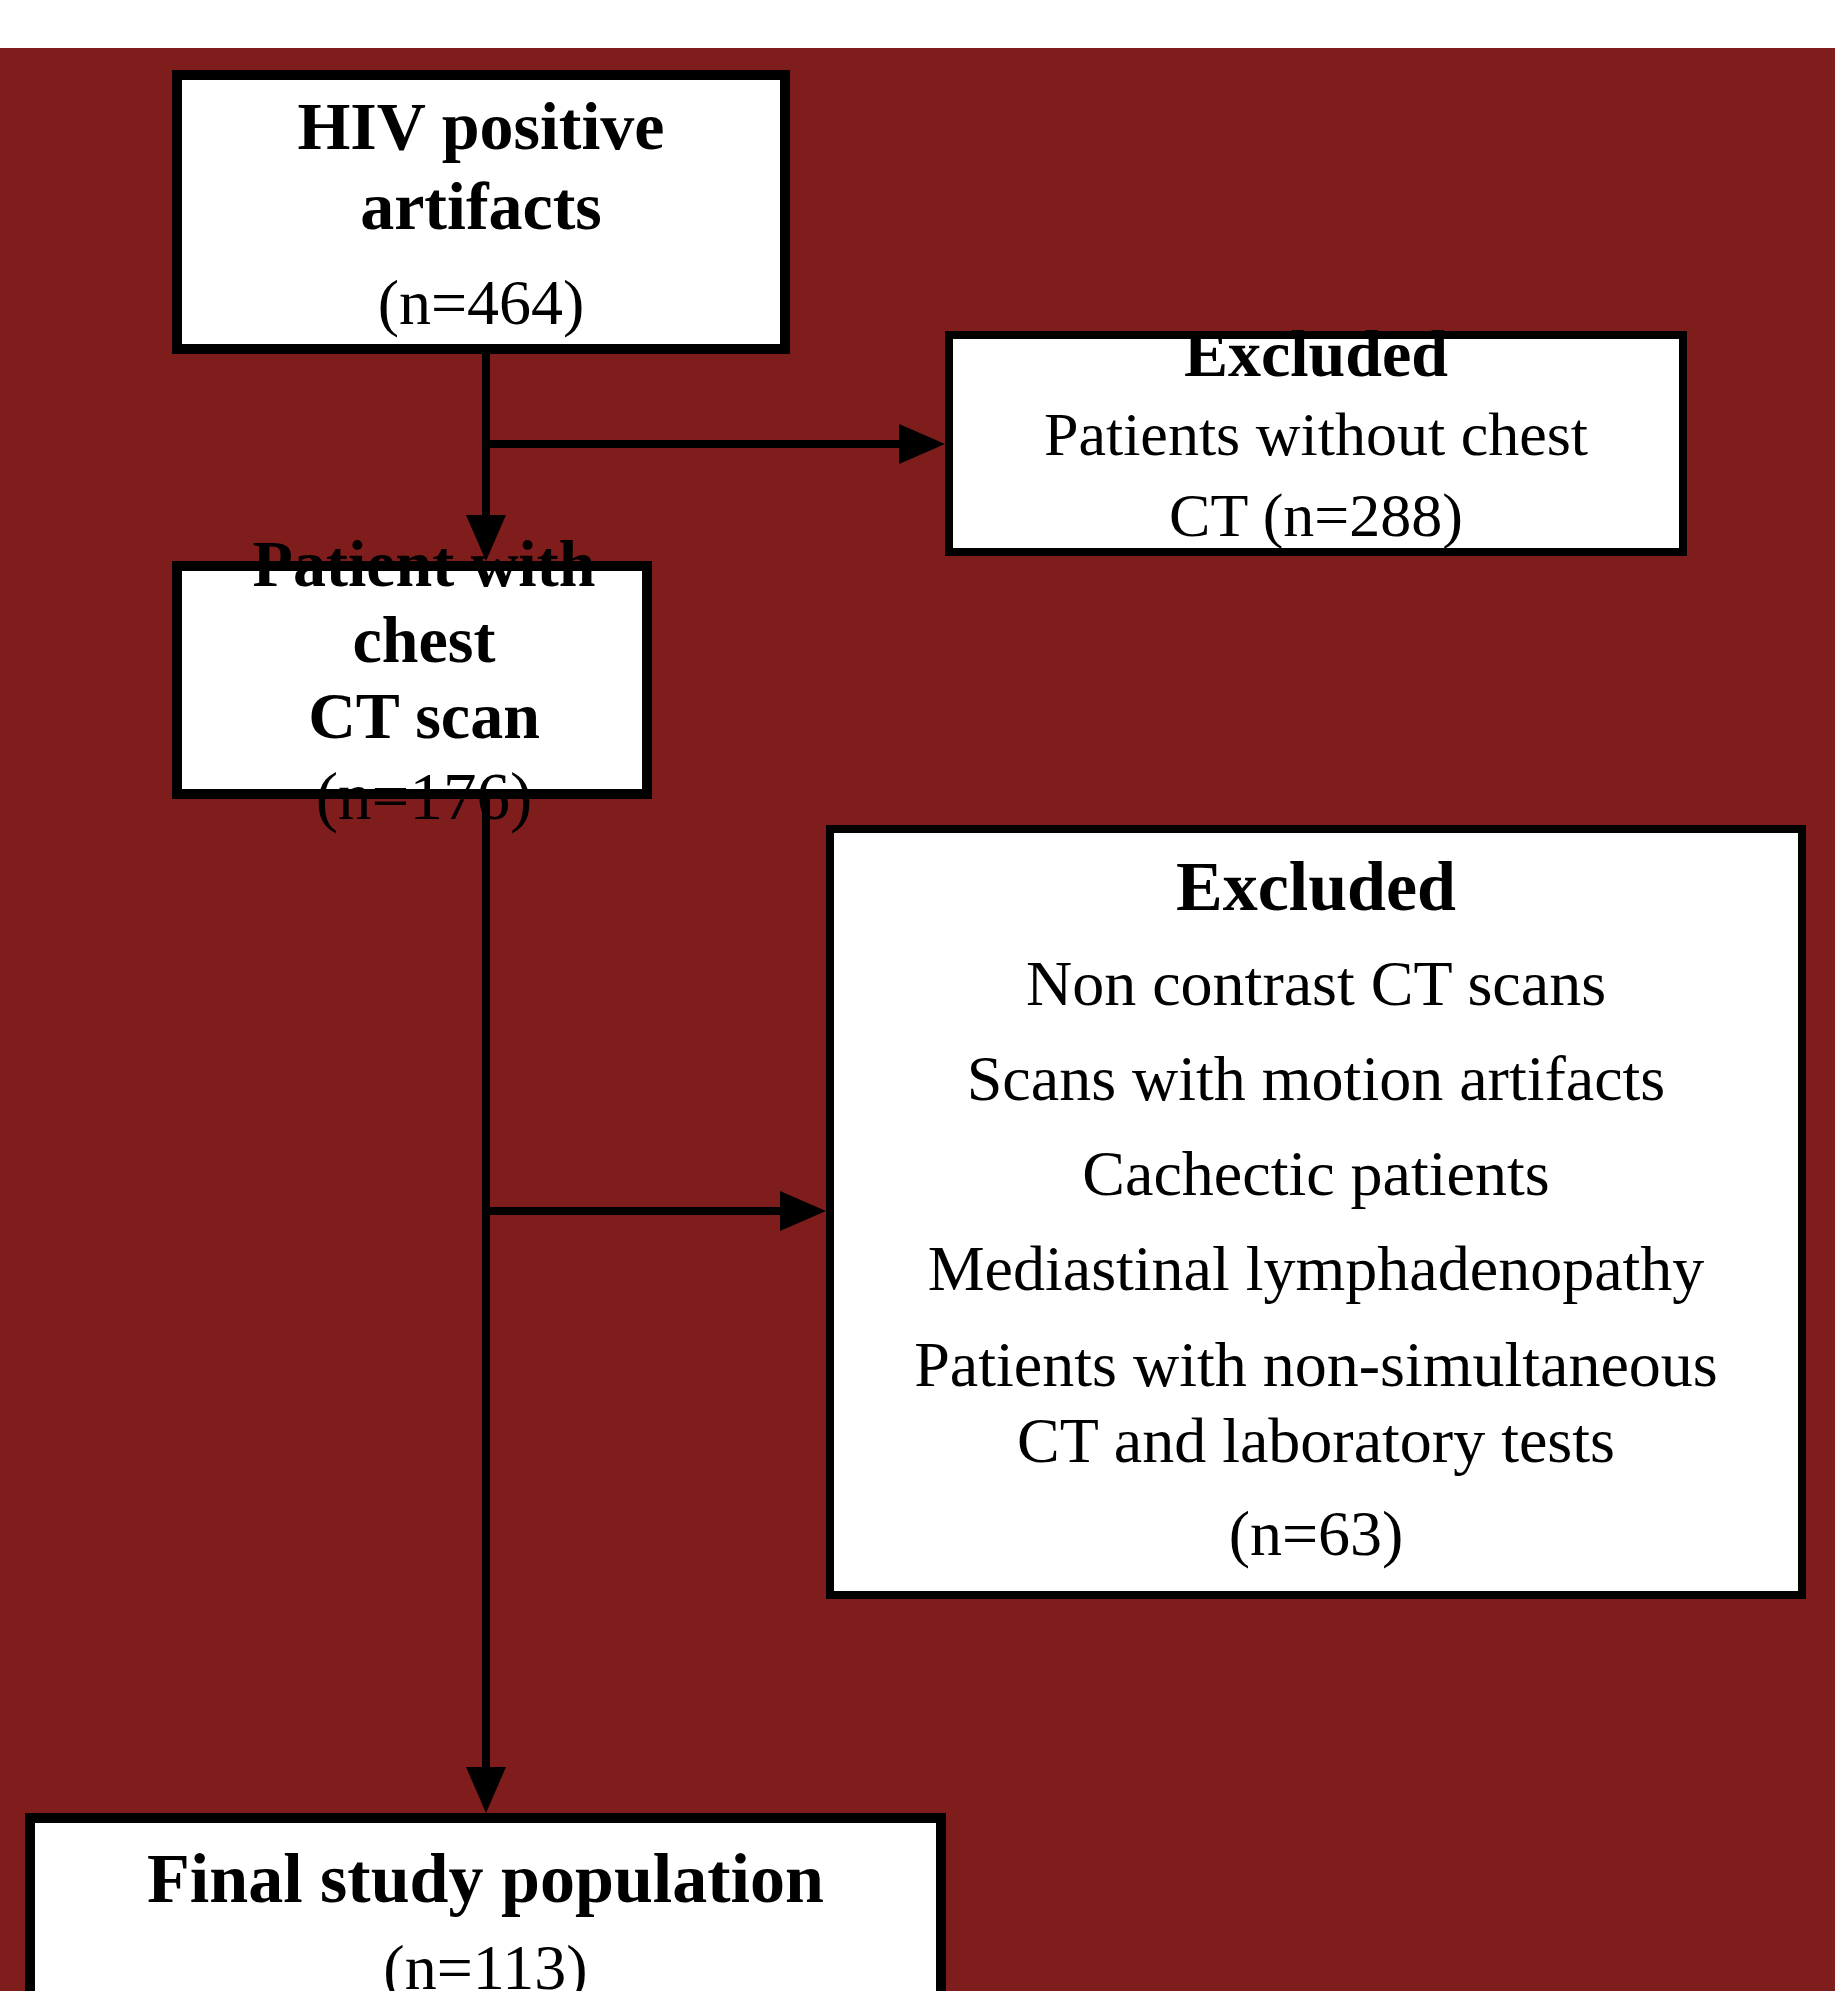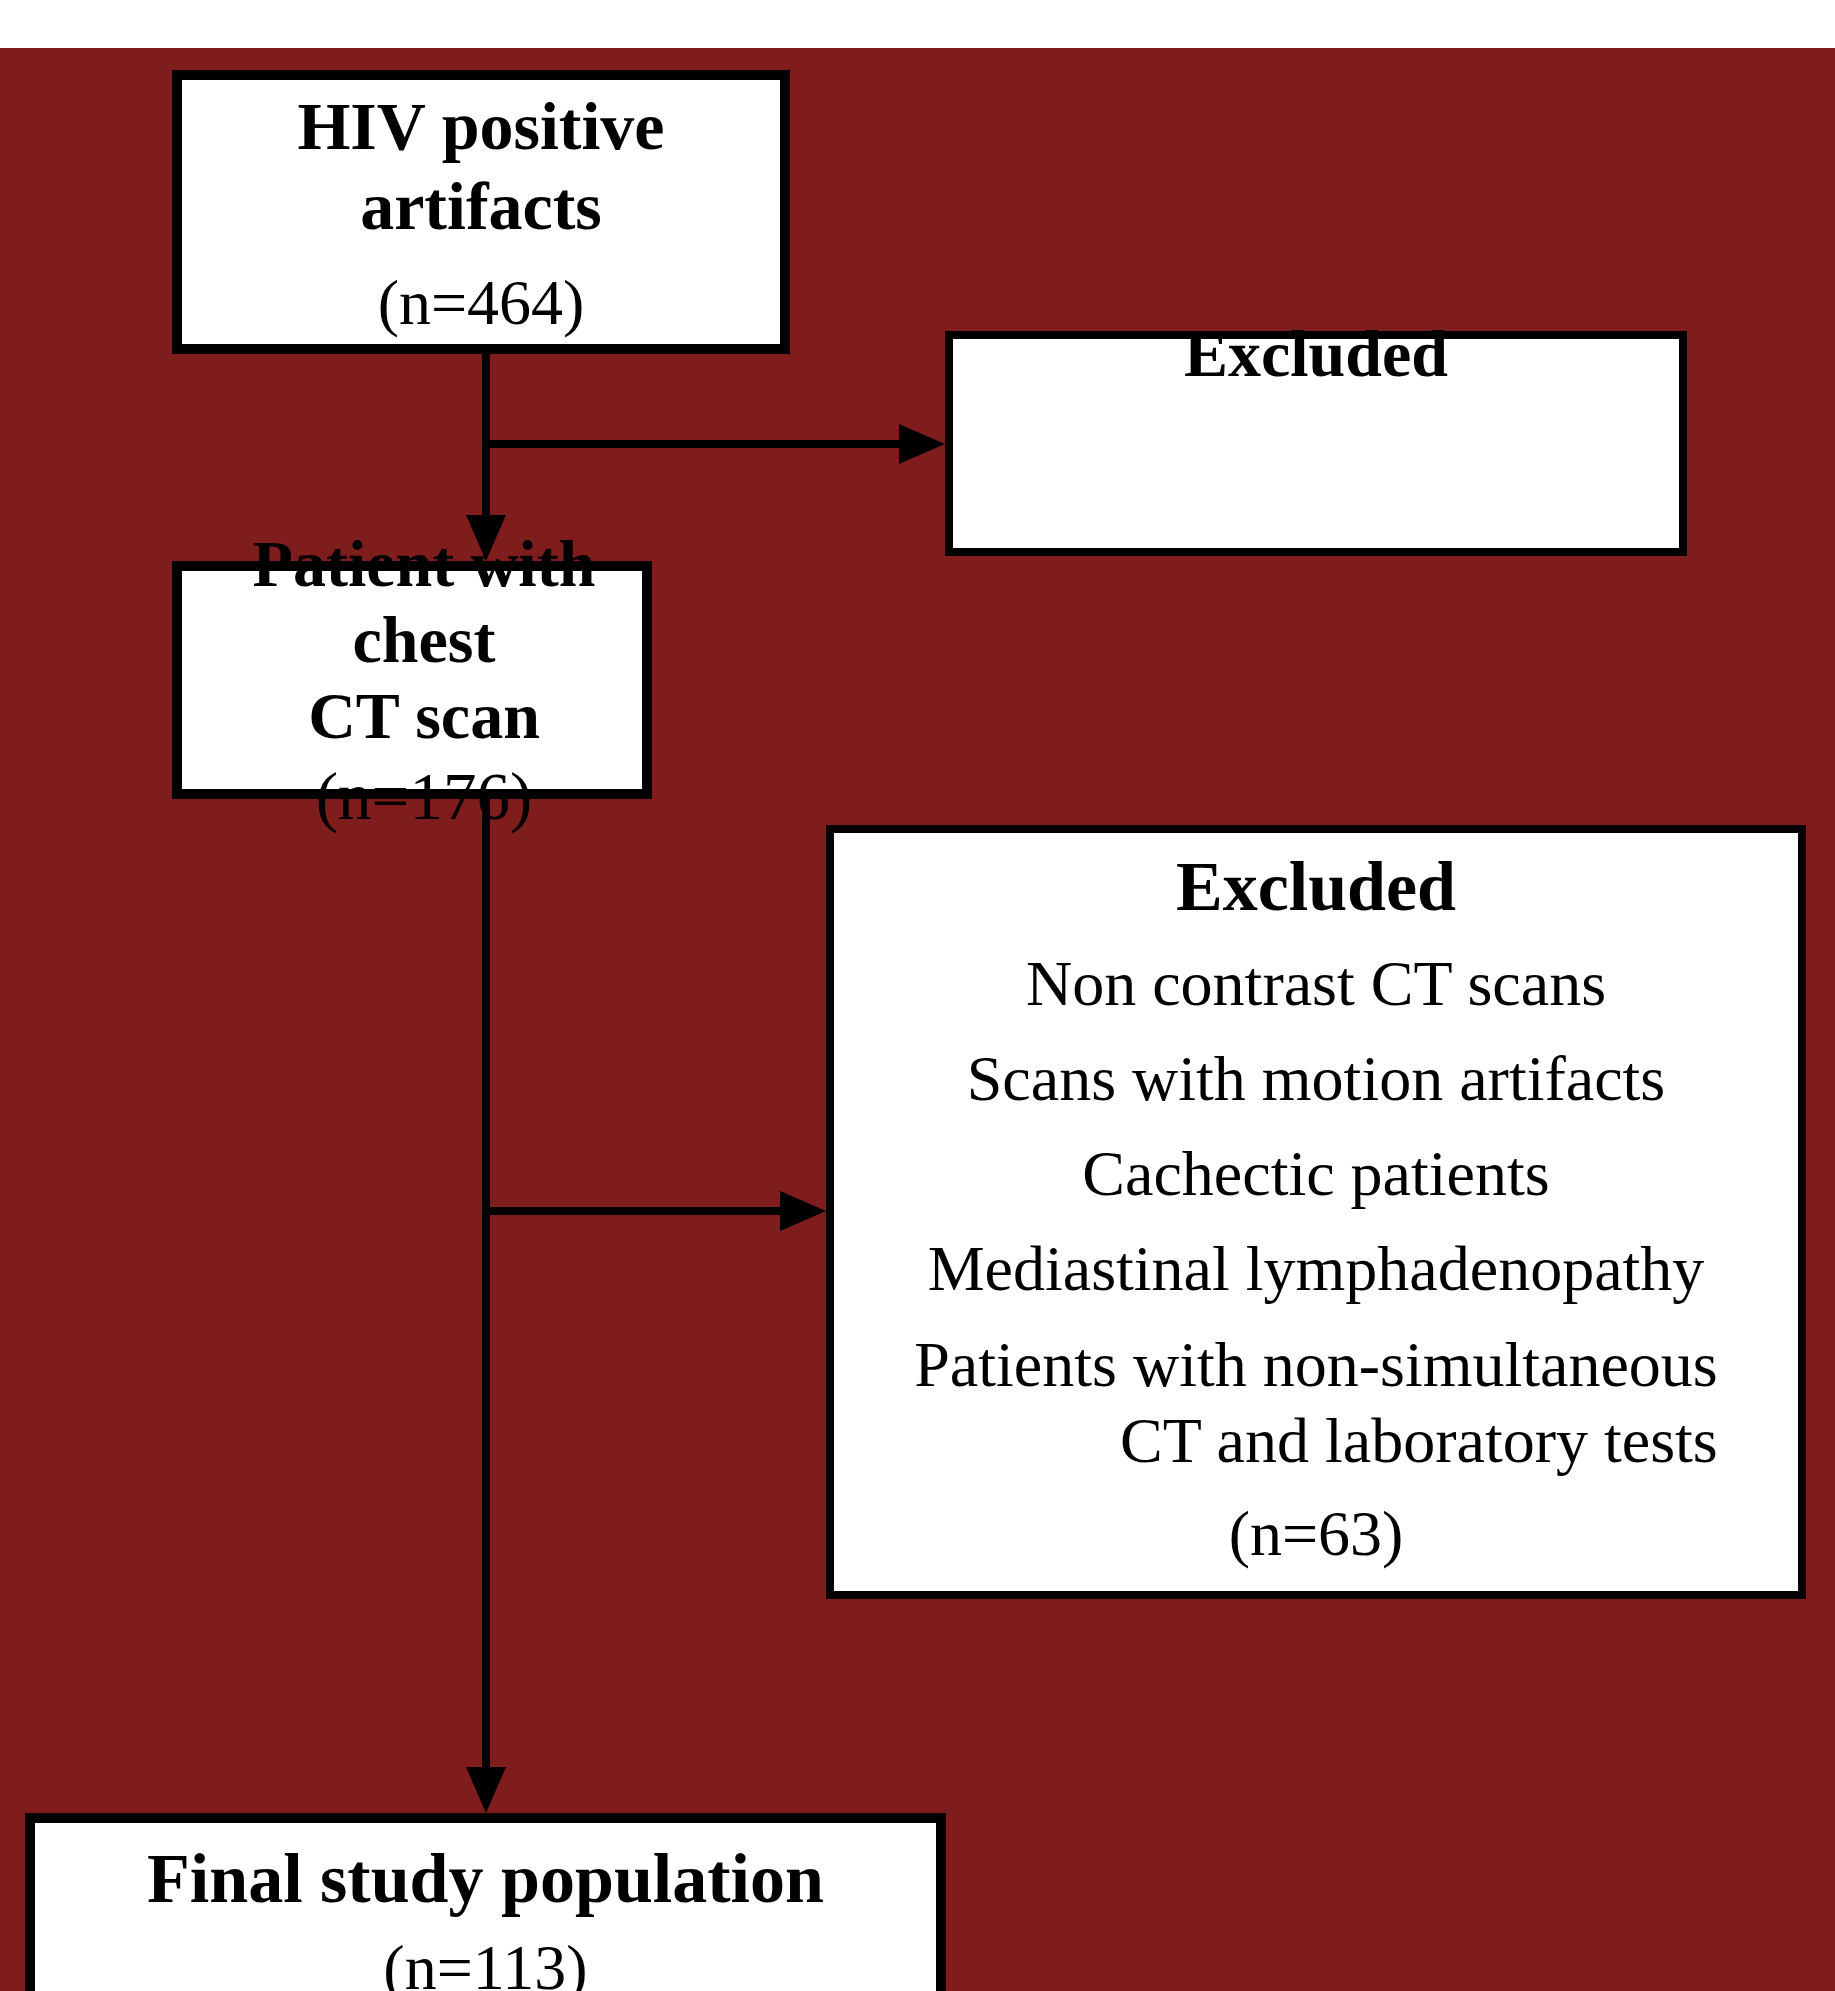--- a/index.html
+++ b/index.html
@@ -22,21 +22,21 @@
     box-sizing: border-box;
     background: #ffffff;
     border: 10px solid #000000;
     display: flex;
     flex-direction: column;
     align-items: center;
     justify-content: center;
     text-align: center;
     overflow: visible;
   }
-  .box.thin { border-width: 8px; text-align: right; }
+  .box.thin { border-width: 8px; }
 
   
   #box-hiv      { left: 172px; top: 22px;   width: 618px; height: 284px; }
   #box-chestct  { left: 172px; top: 513px;  width: 480px; height: 238px; padding-left: 24px; }
   #box-final    { left: 25px;  top: 1765px; width: 921px; height: 200px; justify-content: flex-end; }
 
   
   #box-excl1 { left: 945px; top: 283px; width: 742px; height: 225px; justify-content: flex-start; }
   #box-excl2 { left: 826px; top: 777px; width: 980px; height: 774px;
                justify-content: space-between; padding: 14px 6px 22px 6px; }
@@ -114,20 +114,24 @@
     <div class="count">(n=464)</div>
   </div>
 
   <div class="vline" id="vline-1"></div>
   <div class="arrow-down" id="arrow-1"></div>
   <div class="hline" id="hline-1"></div>
   <div class="arrow-right" id="arrow-2"></div>
 
   <div class="box thin" id="box-excl1">
     <div class="title">Excluded</div>
+    <div class="body">
+      <div>Patients without chest</div>
+      <div>CT (n=288)</div>
+    </div>
   </div>
 
   <div class="box" id="box-chestct">
     <div class="title">
       <div>Patient with chest</div>
       <div>CT scan</div>
     </div>
     <div class="count">(n=176)</div>
   </div>
 

